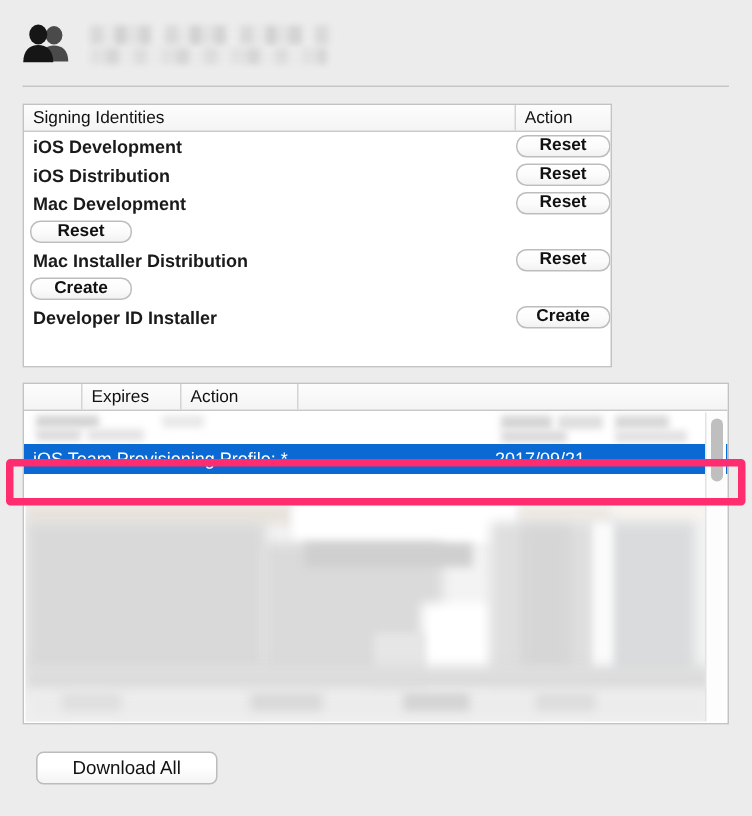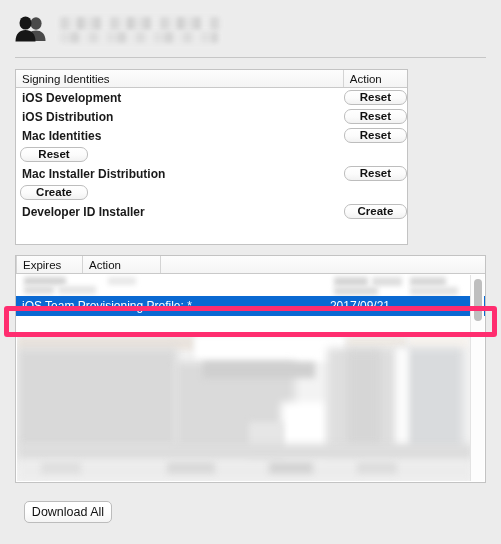--- a/index.html
+++ b/index.html
@@ -135,21 +135,21 @@
     background: linear-gradient(to bottom, #ffffff 0%, #fbfbfb 55%, #f2f2f2 100%);
     border: 1px solid #bdbdbd;
     border-radius: 7px;
     box-sizing: border-box;
     color: #111;
     cursor: default;
   }
 
   
   .p-name    { width: 310px; }
-  .p-expires { width: 66px; border-left: 0; }
+  .p-expires { width: 66px; border-left: 0; margin-left: 38px; }
   .p-action  { width: 78px; }
   .p-pad     { width: 16px; border-left: 1px solid #d4d4d4; padding-left: 0; }
 
   .profile-row {
     display: flex;
     height: 20px;
     align-items: center;
     box-sizing: border-box;
     font-size: 12px;
   }
@@ -241,21 +241,21 @@
     line-height: 20px;
     text-align: center;
     font-size: 12.5px;
     background: linear-gradient(to bottom, #ffffff 0%, #fefefe 50%, #f4f4f4 100%);
     border: 1px solid #bcbcbc;
     border-radius: 5px;
     box-sizing: border-box;
     color: #111;
     cursor: default;
   }
-  #download-all-button { left: 24px; top: 15px; width: 88px; }
+  #download-all-button { left: 24px; top: 15px; width: 121px; }
   #done-button { right: 24px; top: 15px; width: 62px; }
 </style>
 </head>
 <body>
 
 <div class="header">
   <div class="team-icon">
     <svg width="34" height="30" viewBox="0 0 34 30" aria-hidden="true">
       <ellipse cx="22" cy="9.5" rx="5.6" ry="6.2" fill="#4a4a4a"></ellipse>
       <path d="M12.5 27 C12.5 19.6 16.6 16.4 22 16.4 C27.4 16.4 31.5 19.6 31.5 27 Z" fill="#4a4a4a"></path>
@@ -285,21 +285,21 @@
   </div>
 
   <div class="trow">
     <div class="cell c-name">iOS Distribution</div>
     <div class="cell c-action">
       <div class="mini-btn">Reset</div>
     </div>
   </div>
 
   <div class="trow">
-    <div class="cell c-name">Mac Identities</div>
+    <div class="cell c-name">Mac Development</div>
     <div class="cell c-action">
       <div class="mini-btn">Reset</div>
     </div>
   </div>
 
   <div class="trow">
     <div class="cell c-action">
       <div class="mini-btn">Reset</div>
     </div>
   </div>

